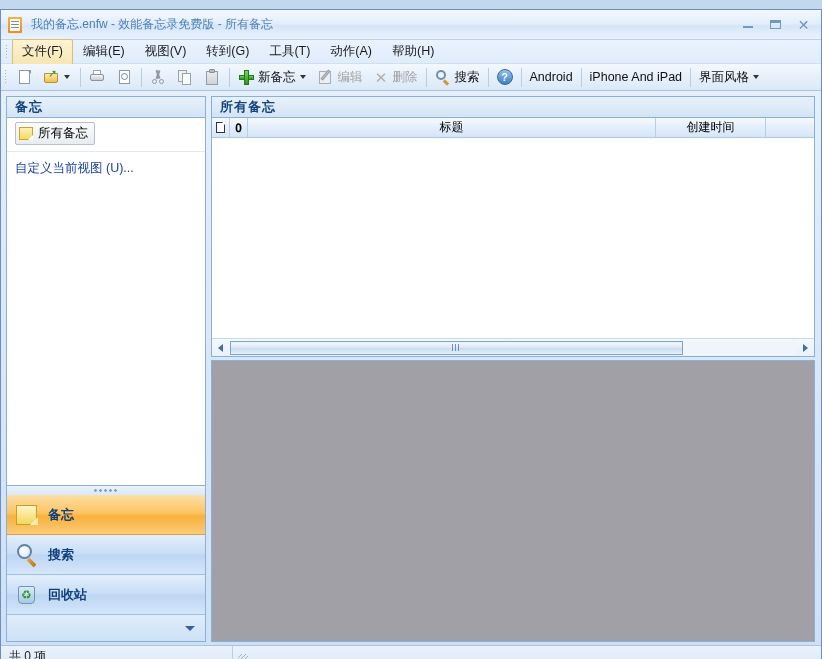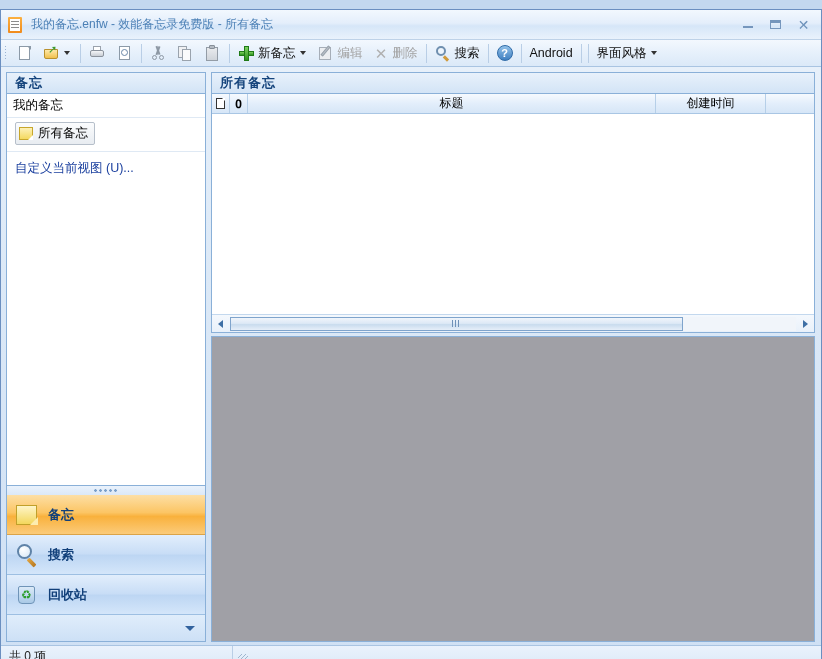--- a/index.html
+++ b/index.html
@@ -747,20 +747,30 @@
         </div>
       <div class="win-btn">
           <div class="max-glyph"></div>
         </div>
       <div class="win-btn">
           <div class="close-glyph">✕</div>
         </div>
     </div>
   </div>
 
+  <div class="menubar">
+    <div class="grip"></div>
+    <div class="menu-item active">文件(F)</div>
+    <div class="menu-item">编辑(E)</div>
+    <div class="menu-item">视图(V)</div>
+    <div class="menu-item">转到(G)</div>
+    <div class="menu-item">工具(T)</div>
+    <div class="menu-item">动作(A)</div>
+    <div class="menu-item">帮助(H)</div>
+  </div>
 
   <div class="toolbar">
     <div class="grip"></div>
 
     <div class="tb-btn">
       <div class="ti ti-new">
           <div class="pg"></div>
           <div class="fold"></div>
         </div>
     </div>
@@ -849,36 +859,38 @@
     </div>
 
     <div class="tb-sep"></div>
 
     <div class="tb-btn">
       <span>Android</span>
     </div>
 
     <div class="tb-sep"></div>
 
+    <div class="tb-btn">
+      <span>iPhone And iPad</span>
+    </div>
 
     <div class="tb-sep"></div>
 
     <div class="tb-btn">
       <span>界面风格</span>
       <div class="tb-arrow"></div>
     </div>
   </div>
 
   <div class="body-area">
 
     <div class="leftpane">
       <div class="pane-header">备忘</div>
 
       <div class="tree-box">
-        <div class="tree-root">我的备忘</div>
         <div class="tree-node-wrap">
           <div class="tree-node">
             <div class="note-icon">
               <div class="bg"></div>
                 <div class="corner"></div>
             </div>
             <span class="tree-node-label">所有备忘</span>
           </div>
         </div>
         <div class="customize-link">自定义当前视图 (U)...</div>

